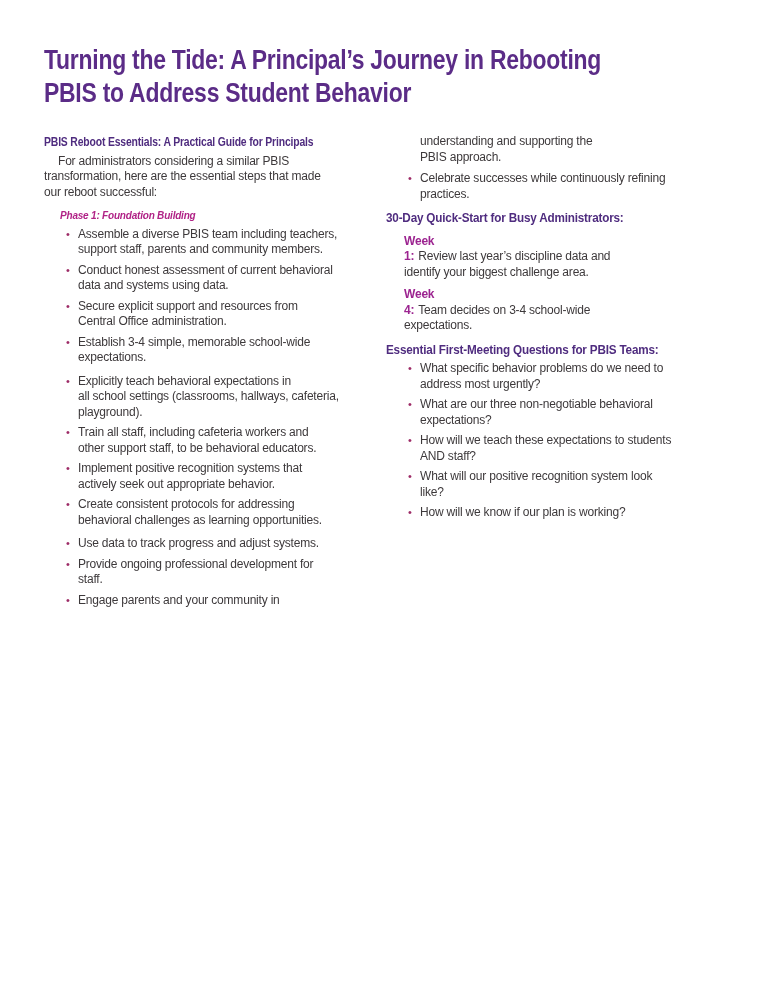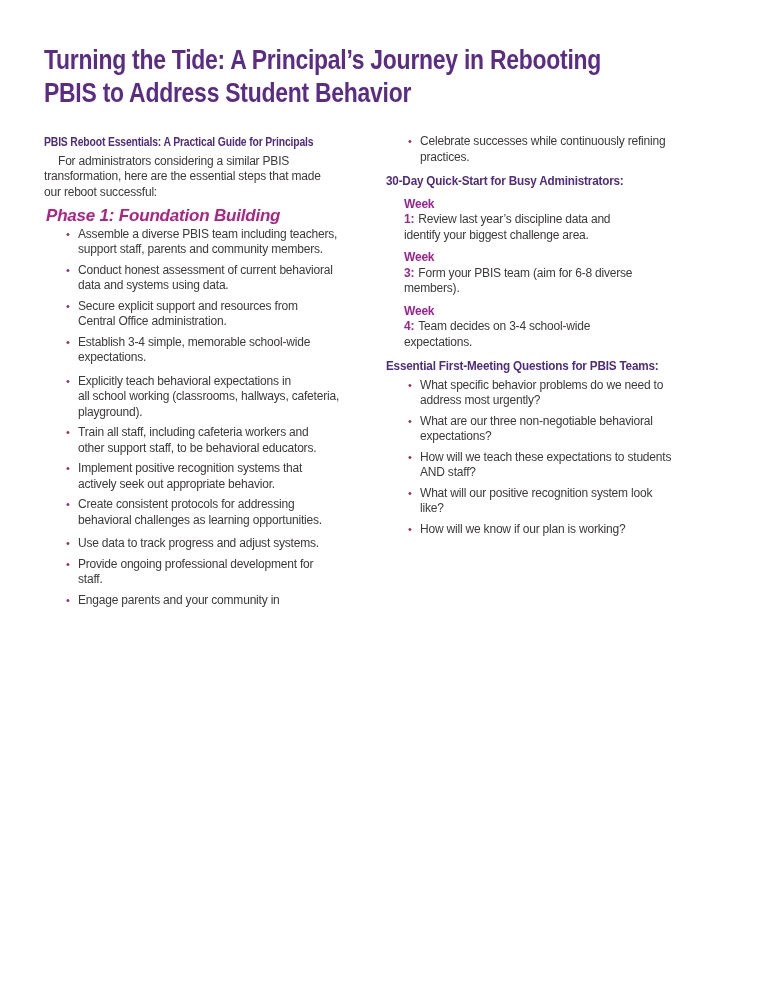--- a/index.html
+++ b/index.html
@@ -38,22 +38,22 @@
     line-height: 15.5px;
     font-weight: bold;
     color: var(--heading, #4f2c7f);
     white-space: nowrap;
     transform-origin: 0 50%;
   }
   .condense-l { transform: scaleX(.8); }
   .condense-r { transform: scaleX(.9); }
 
   h3.phase {
-    margin: 0 0 3px 2px;
-    font-size: 17px;
+    margin: 0 0 3px 16px;
+    font-size: 10px;
     line-height: 15.5px;
     font-weight: bold;
     font-style: italic;
     color: var(--phase, #b02286);
   }
 
   p.intro, p.bodypara { margin: 0 0 8px 0; text-indent: 14px; }
   p.bodypara { margin-bottom: 10px; }
   p.cont { margin: 0 0 6px 0; padding-left: 34px; }
 
@@ -104,21 +104,21 @@
             <span class="dot">•</span>
             <span class="bt pre">Establish 3-4 simple, memorable school-wide
 expectations.</span>
           </li>
       </ul>
 
       <ul class="blist">
         <li>
             <span class="dot">•</span>
             <span class="bt pre">Explicitly teach behavioral expectations in
-all school working (classrooms, hallways, cafeteria,
+all school settings (classrooms, hallways, cafeteria,
 playground).</span>
           </li>
         <li>
             <span class="dot">•</span>
             <span class="bt pre">Train all staff, including cafeteria workers and
 other support staff, to be behavioral educators.</span>
           </li>
         <li>
             <span class="dot">•</span>
             <span class="bt pre">Implement positive recognition systems that
@@ -142,35 +142,34 @@
 staff.</span>
           </li>
         <li>
             <span class="dot">•</span>
             <span class="bt pre">Engage parents and your community in</span>
           </li>
       </ul>
     </div>
 
     <div class="col-right">
+      <p class="cont">understanding and supporting the PBIS approach.</p>
       <ul class="blist">
         <li>
             <span class="dot">•</span>
             <span class="bt pre">Celebrate successes while continuously refining
 practices.</span>
           </li>
       </ul>
 
 
       <h2 class="sec condense-r">30-Day Quick-Start for Busy Administrators:</h2>
       <div class="weeks">
         <p class="week"><span class="wk">Week 1:</span><span class="pre">Review last year’s discipline data and
 identify your biggest challenge area.</span></p>
-        <p class="week"><span class="wk">Week 3:</span><span class="pre">Form your PBIS team (aim for 6-8 diverse
-members).</span></p>
         <p class="week"><span class="wk">Week 4:</span><span class="pre">Team decides on 3-4 school-wide
 expectations.</span></p>
       </div>
 
       <h2 class="sec condense-r">Essential First-Meeting Questions for PBIS Teams:</h2>
       <ul class="blist">
         <li>
             <span class="dot">•</span>
             <span class="bt pre">What specific behavior problems do we need to
 address most urgently?</span>

